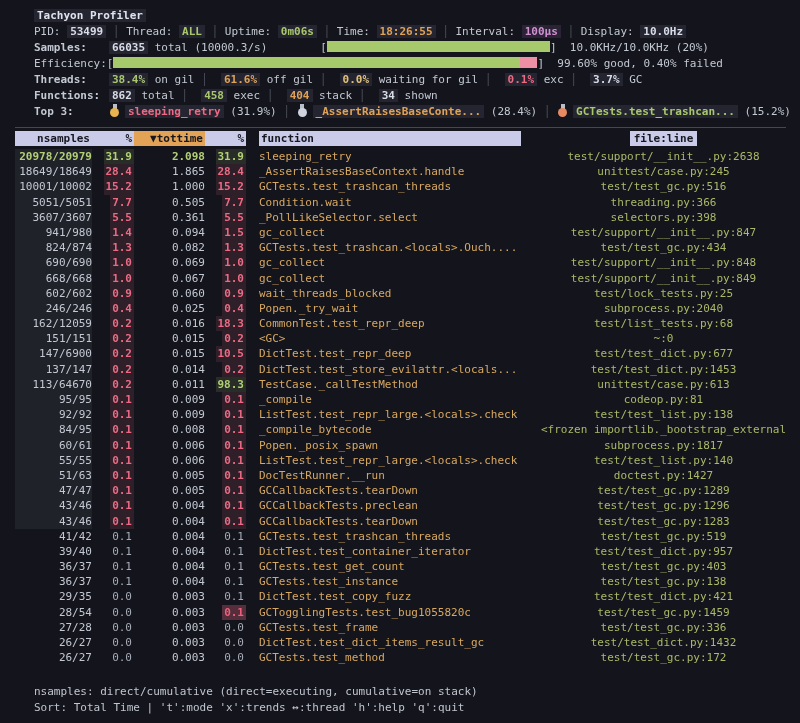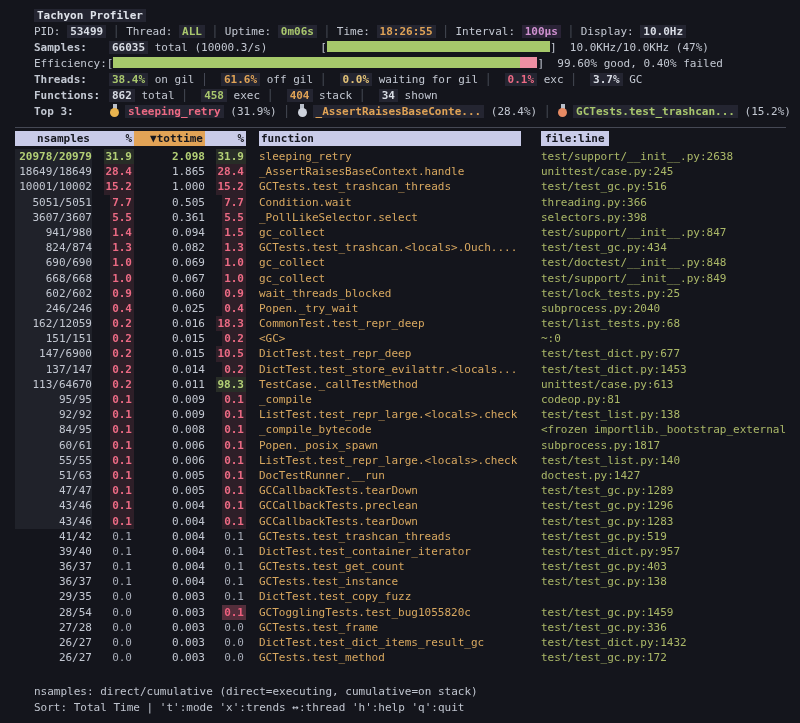--- a/index.html
+++ b/index.html
@@ -32,21 +32,21 @@
   .medal-gold{--mc:#e9b44f;}
   .medal-silver{--mc:#ced3dd;}
   .medal-bronze{--mc:#e78a63;}
   .sep-line{border:0;border-top:1px solid #454854;margin:6px 0 3px 0;}
   
   .thead,.trow{display:grid;grid-template-columns:77px 42px 71px 41px 293px 1fr;white-space:pre;}
   .thead{height:16px;line-height:15px;margin-bottom:2px;}
   .trow{height:15.2px;line-height:15.2px;}
   .num{text-align:right;}
   .c5{padding-left:13px;overflow:hidden;}
-  .c6{padding-left:2px;overflow:hidden;}
+  .c6{padding-left:2px;overflow:hidden;text-align:center;}
   .th{background:#c9cbe8;color:#16171f;font-weight:700;}
   .th-block{display:block;padding-right:2px;}
   .th-sort{background:#e2a356;}
   .th-fn{display:inline-block;width:258px;padding:0 2px;}
   .th-fl{display:inline-block;padding:0 4px;}
   .nsbg{background:rgba(202,206,228,0.07);}
   .val{display:inline-block;padding:0 2px;}
   .v-red{color:#ec6a84;font-weight:700;background:rgba(236,106,132,.12);}
   .v-green{color:#b3cf76;font-weight:700;background:rgba(179,207,118,.13);}
   .v-redhl{color:#ee5f7e;font-weight:700;background:rgba(236,106,132,.30);}
@@ -58,21 +58,21 @@
 </style>
 </head>
 <body>
 
 <div class="wrap">
 
   <div class="line"><span class="title">Tachyon Profiler</span></div>
 
   <div class="line"><span class="lbl">PID: </span><span class="box t-plain">53499</span><span class="sep"> │ </span><span class="lbl">Thread: </span><span class="box t-green">ALL</span><span class="sep"> │ </span><span class="lbl">Uptime: </span><span class="box t-green">0m06s</span><span class="sep"> │ </span><span class="lbl">Time: </span><span class="box t-orange">18:26:55</span><span class="sep"> │ </span><span class="lbl">Interval: </span><span class="box t-pink">100µs</span><span class="sep"> │ </span><span class="lbl">Display: </span><span class="box t-plain">10.0Hz</span></div>
 
-  <div class="line"><span class="lbl lblw">Samples:</span><span class="box t-plain">66035</span><span> total (10000.3/s)</span><span>        </span><span>[</span><span class="bar" style="width:223px"><i class="fill-good" style="width: 100%;"></i></span><span>]</span><span>  </span><span>10.0KHz/10.0KHz (47%)</span></div>
+  <div class="line"><span class="lbl lblw">Samples:</span><span class="box t-plain">66035</span><span> total (10000.3/s)</span><span>        </span><span>[</span><span class="bar" style="width:223px"><i class="fill-good" style="width: 100%;"></i></span><span>]</span><span>  </span><span>10.0KHz/10.0KHz (20%)</span></div>
 
   <div class="line"><span class="lbl">Efficiency:</span><span>[</span><span class="bar" style="width:424px"><i class="fill-good" style="width: 95.8%;"></i><i class="fill-bad" style="width: 4.2%;"></i></span><span>]</span><span>  </span><span>99.60% good, 0.40% failed</span></div>
 
   <div class="line"><span class="lbl lblw">Threads:</span><span id="threads-segments"><span class="box t-green">38.4%</span><span> on gil</span><span class="sep"> │  </span><span class="box t-orange">61.6%</span><span> off gil</span><span class="sep"> │  </span><span class="box t-yellow">0.0%</span><span> waiting for gil</span><span class="sep"> │  </span><span class="box t-red">0.1%</span><span> exc</span><span class="sep"> │  </span><span class="box t-plain">3.7%</span><span> GC</span></span></div>
 
   <div class="line"><span class="lbl lblw">Functions:</span><span id="functions-segments"><span class="box t-plain">862</span><span> total</span><span class="sep"> │  </span><span class="box t-green">458</span><span> exec</span><span class="sep"> │  </span><span class="box t-orange">404</span><span> stack</span><span class="sep"> │  </span><span class="box t-plain">34</span><span> shown</span></span></div>
 
   <div class="line" style="height:17px"><span class="lbl lblw">Top 3:</span><span id="top3-entries"><span class="medal medal-gold"></span><span class="box t-red">sleeping_retry</span><span> (31.9%)</span><span class="sep"> │ </span><span class="medal medal-silver"></span><span class="box t-orange">_AssertRaisesBaseConte...</span><span> (28.4%)</span><span class="sep"> │ </span><span class="medal medal-bronze"></span><span class="box t-green">GCTests.test_trashcan...</span><span> (15.2%)</span></span></div>
 
   <hr class="sep-line">
@@ -87,21 +87,21 @@
   </div>
 
   <div id="table-body">
       <div class="trow"><div class="num nsbg g">20978/20979</div><div class="num"><span class="val v-green">31.9</span></div><div class="num g">2.098</div><div class="num"><span class="val v-green">31.9</span></div><div class="c5 fn">sleeping_retry</div><div class="c6 fl">test/support/__init__.py:2638</div></div>
       <div class="trow"><div class="num nsbg">18649/18649</div><div class="num"><span class="val v-red">28.4</span></div><div class="num">1.865</div><div class="num"><span class="val v-red">28.4</span></div><div class="c5 fn">_AssertRaisesBaseContext.handle</div><div class="c6 fl">unittest/case.py:245</div></div>
       <div class="trow"><div class="num nsbg">10001/10002</div><div class="num"><span class="val v-red">15.2</span></div><div class="num">1.000</div><div class="num"><span class="val v-red">15.2</span></div><div class="c5 fn">GCTests.test_trashcan_threads</div><div class="c6 fl">test/test_gc.py:516</div></div>
       <div class="trow"><div class="num nsbg">5051/5051</div><div class="num"><span class="val v-red">7.7</span></div><div class="num">0.505</div><div class="num"><span class="val v-red">7.7</span></div><div class="c5 fn">Condition.wait</div><div class="c6 fl">threading.py:366</div></div>
       <div class="trow"><div class="num nsbg">3607/3607</div><div class="num"><span class="val v-red">5.5</span></div><div class="num">0.361</div><div class="num"><span class="val v-red">5.5</span></div><div class="c5 fn">_PollLikeSelector.select</div><div class="c6 fl">selectors.py:398</div></div>
       <div class="trow"><div class="num nsbg">941/980</div><div class="num"><span class="val v-red">1.4</span></div><div class="num">0.094</div><div class="num"><span class="val v-red">1.5</span></div><div class="c5 fn">gc_collect</div><div class="c6 fl">test/support/__init__.py:847</div></div>
       <div class="trow"><div class="num nsbg">824/874</div><div class="num"><span class="val v-red">1.3</span></div><div class="num">0.082</div><div class="num"><span class="val v-red">1.3</span></div><div class="c5 fn">GCTests.test_trashcan.&lt;locals&gt;.Ouch....</div><div class="c6 fl">test/test_gc.py:434</div></div>
-      <div class="trow"><div class="num nsbg">690/690</div><div class="num"><span class="val v-red">1.0</span></div><div class="num">0.069</div><div class="num"><span class="val v-red">1.0</span></div><div class="c5 fn">gc_collect</div><div class="c6 fl">test/doctest/__init__.py:848</div></div>
+      <div class="trow"><div class="num nsbg">690/690</div><div class="num"><span class="val v-red">1.0</span></div><div class="num">0.069</div><div class="num"><span class="val v-red">1.0</span></div><div class="c5 fn">gc_collect</div><div class="c6 fl">test/support/__init__.py:848</div></div>
       <div class="trow"><div class="num nsbg">668/668</div><div class="num"><span class="val v-red">1.0</span></div><div class="num">0.067</div><div class="num"><span class="val v-red">1.0</span></div><div class="c5 fn">gc_collect</div><div class="c6 fl">test/support/__init__.py:849</div></div>
       <div class="trow"><div class="num nsbg">602/602</div><div class="num"><span class="val v-red">0.9</span></div><div class="num">0.060</div><div class="num"><span class="val v-red">0.9</span></div><div class="c5 fn">wait_threads_blocked</div><div class="c6 fl">test/lock_tests.py:25</div></div>
       <div class="trow"><div class="num nsbg">246/246</div><div class="num"><span class="val v-red">0.4</span></div><div class="num">0.025</div><div class="num"><span class="val v-red">0.4</span></div><div class="c5 fn">Popen._try_wait</div><div class="c6 fl">subprocess.py:2040</div></div>
       <div class="trow"><div class="num nsbg">162/12059</div><div class="num"><span class="val v-red">0.2</span></div><div class="num">0.016</div><div class="num"><span class="val v-red">18.3</span></div><div class="c5 fn">CommonTest.test_repr_deep</div><div class="c6 fl">test/list_tests.py:68</div></div>
       <div class="trow"><div class="num nsbg">151/151</div><div class="num"><span class="val v-red">0.2</span></div><div class="num">0.015</div><div class="num"><span class="val v-red">0.2</span></div><div class="c5 fn">&lt;GC&gt;</div><div class="c6 fl">~:0</div></div>
       <div class="trow"><div class="num nsbg">147/6900</div><div class="num"><span class="val v-red">0.2</span></div><div class="num">0.015</div><div class="num"><span class="val v-red">10.5</span></div><div class="c5 fn">DictTest.test_repr_deep</div><div class="c6 fl">test/test_dict.py:677</div></div>
       <div class="trow"><div class="num nsbg">137/147</div><div class="num"><span class="val v-red">0.2</span></div><div class="num">0.014</div><div class="num"><span class="val v-red">0.2</span></div><div class="c5 fn">DictTest.test_store_evilattr.&lt;locals...</div><div class="c6 fl">test/test_dict.py:1453</div></div>
       <div class="trow"><div class="num nsbg">113/64670</div><div class="num"><span class="val v-red">0.2</span></div><div class="num">0.011</div><div class="num"><span class="val v-green">98.3</span></div><div class="c5 fn">TestCase._callTestMethod</div><div class="c6 fl">unittest/case.py:613</div></div>
       <div class="trow"><div class="num nsbg">95/95</div><div class="num"><span class="val v-red">0.1</span></div><div class="num">0.009</div><div class="num"><span class="val v-red">0.1</span></div><div class="c5 fn">_compile</div><div class="c6 fl">codeop.py:81</div></div>
       <div class="trow"><div class="num nsbg">92/92</div><div class="num"><span class="val v-red">0.1</span></div><div class="num">0.009</div><div class="num"><span class="val v-red">0.1</span></div><div class="c5 fn">ListTest.test_repr_large.&lt;locals&gt;.check</div><div class="c6 fl">test/test_list.py:138</div></div>
@@ -109,21 +109,21 @@
       <div class="trow"><div class="num nsbg">60/61</div><div class="num"><span class="val v-red">0.1</span></div><div class="num">0.006</div><div class="num"><span class="val v-red">0.1</span></div><div class="c5 fn">Popen._posix_spawn</div><div class="c6 fl">subprocess.py:1817</div></div>
       <div class="trow"><div class="num nsbg">55/55</div><div class="num"><span class="val v-red">0.1</span></div><div class="num">0.006</div><div class="num"><span class="val v-red">0.1</span></div><div class="c5 fn">ListTest.test_repr_large.&lt;locals&gt;.check</div><div class="c6 fl">test/test_list.py:140</div></div>
       <div class="trow"><div class="num nsbg">51/63</div><div class="num"><span class="val v-red">0.1</span></div><div class="num">0.005</div><div class="num"><span class="val v-red">0.1</span></div><div class="c5 fn">DocTestRunner.__run</div><div class="c6 fl">doctest.py:1427</div></div>
       <div class="trow"><div class="num nsbg">47/47</div><div class="num"><span class="val v-red">0.1</span></div><div class="num">0.005</div><div class="num"><span class="val v-red">0.1</span></div><div class="c5 fn">GCCallbackTests.tearDown</div><div class="c6 fl">test/test_gc.py:1289</div></div>
       <div class="trow"><div class="num nsbg">43/46</div><div class="num"><span class="val v-red">0.1</span></div><div class="num">0.004</div><div class="num"><span class="val v-red">0.1</span></div><div class="c5 fn">GCCallbackTests.preclean</div><div class="c6 fl">test/test_gc.py:1296</div></div>
       <div class="trow"><div class="num nsbg">43/46</div><div class="num"><span class="val v-red">0.1</span></div><div class="num">0.004</div><div class="num"><span class="val v-red">0.1</span></div><div class="c5 fn">GCCallbackTests.tearDown</div><div class="c6 fl">test/test_gc.py:1283</div></div>
       <div class="trow"><div class="num">41/42</div><div class="num"><span class="val v-dim">0.1</span></div><div class="num">0.004</div><div class="num"><span class="val v-dim">0.1</span></div><div class="c5 fn">GCTests.test_trashcan_threads</div><div class="c6 fl">test/test_gc.py:519</div></div>
       <div class="trow"><div class="num">39/40</div><div class="num"><span class="val v-dim">0.1</span></div><div class="num">0.004</div><div class="num"><span class="val v-dim">0.1</span></div><div class="c5 fn">DictTest.test_container_iterator</div><div class="c6 fl">test/test_dict.py:957</div></div>
       <div class="trow"><div class="num">36/37</div><div class="num"><span class="val v-dim">0.1</span></div><div class="num">0.004</div><div class="num"><span class="val v-dim">0.1</span></div><div class="c5 fn">GCTests.test_get_count</div><div class="c6 fl">test/test_gc.py:403</div></div>
       <div class="trow"><div class="num">36/37</div><div class="num"><span class="val v-dim">0.1</span></div><div class="num">0.004</div><div class="num"><span class="val v-dim">0.1</span></div><div class="c5 fn">GCTests.test_instance</div><div class="c6 fl">test/test_gc.py:138</div></div>
-      <div class="trow"><div class="num">29/35</div><div class="num"><span class="val v-dim">0.0</span></div><div class="num">0.003</div><div class="num"><span class="val v-dim">0.1</span></div><div class="c5 fn">DictTest.test_copy_fuzz</div></div>
+      <div class="trow"><div class="num">29/35</div><div class="num"><span class="val v-dim">0.0</span></div><div class="num">0.003</div><div class="num"><span class="val v-dim">0.1</span></div><div class="c5 fn">DictTest.test_copy_fuzz</div><div class="c6 fl">test/test_dict.py:421</div></div>
       <div class="trow"><div class="num">28/54</div><div class="num"><span class="val v-dim">0.0</span></div><div class="num">0.003</div><div class="num"><span class="val v-redhl">0.1</span></div><div class="c5 fn">GCTogglingTests.test_bug1055820c</div><div class="c6 fl">test/test_gc.py:1459</div></div>
       <div class="trow"><div class="num">27/28</div><div class="num"><span class="val v-dim">0.0</span></div><div class="num">0.003</div><div class="num"><span class="val v-dim">0.0</span></div><div class="c5 fn">GCTests.test_frame</div><div class="c6 fl">test/test_gc.py:336</div></div>
       <div class="trow"><div class="num">26/27</div><div class="num"><span class="val v-dim">0.0</span></div><div class="num">0.003</div><div class="num"><span class="val v-dim">0.0</span></div><div class="c5 fn">DictTest.test_dict_items_result_gc</div><div class="c6 fl">test/test_dict.py:1432</div></div>
       <div class="trow"><div class="num">26/27</div><div class="num"><span class="val v-dim">0.0</span></div><div class="num">0.003</div><div class="num"><span class="val v-dim">0.0</span></div><div class="c5 fn">GCTests.test_method</div><div class="c6 fl">test/test_gc.py:172</div></div>
     </div>
 
   <div class="footer">
     <div class="line">nsamples: direct/cumulative (direct=executing, cumulative=on stack)</div>
     <div class="line">Sort: Total Time | 't':mode 'x':trends ↔:thread 'h':help 'q':quit</div>
   </div>

